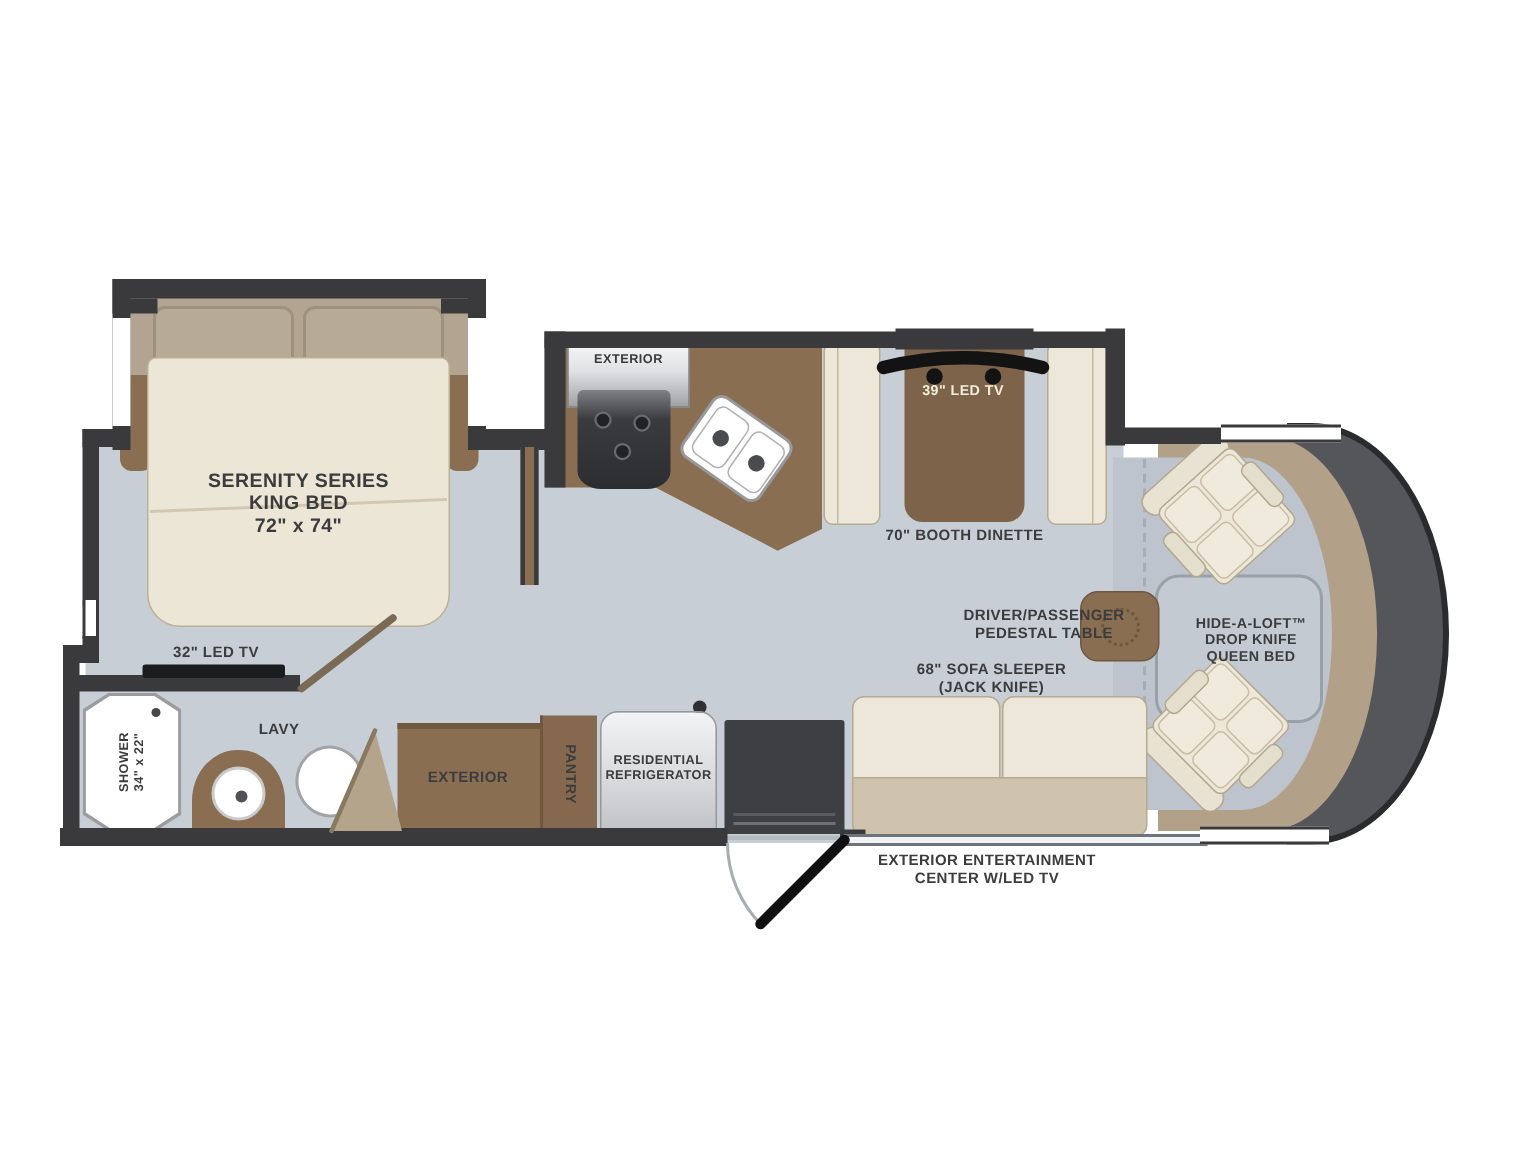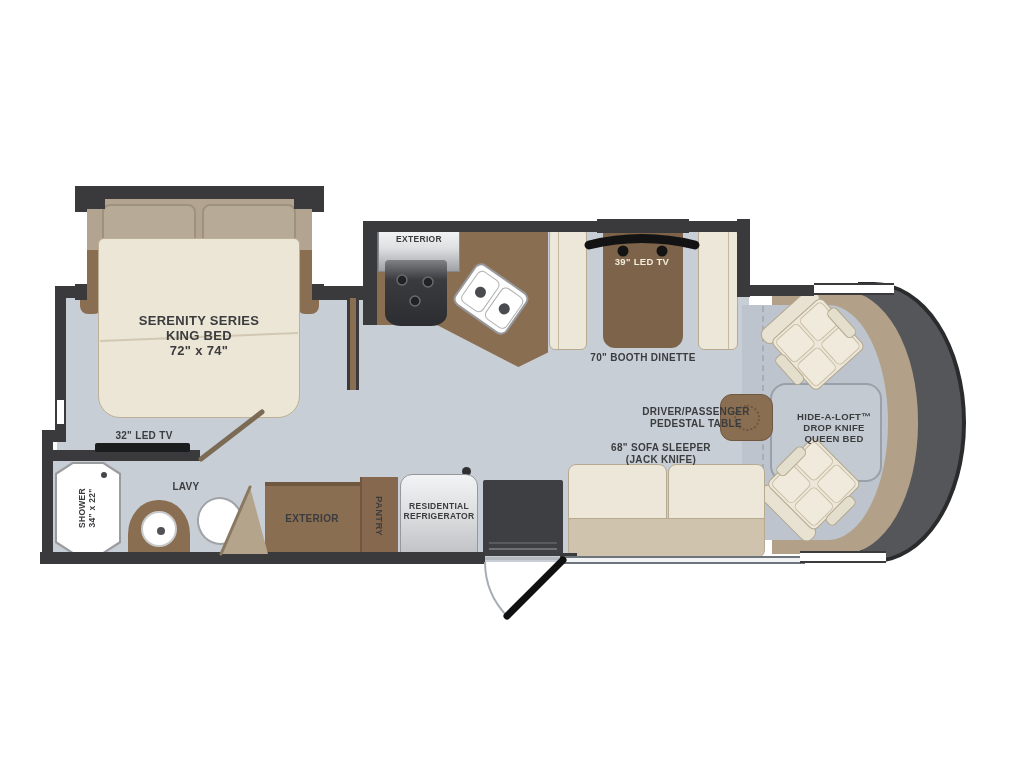--- a/index.html
+++ b/index.html
@@ -191,14 +191,16 @@
   <div class="lbl" style="left:834px;top:428px;font-size:9.5px">HIDE-A-LOFT™
 DROP KNIFE
 QUEEN BED</div>
   <div class="lbl" style="left:186px;top:487px">LAVY</div>
   <div class="lbl rot-ccw" style="left:88px;top:508px;font-size:8.5px">SHOWER
 34" x 22"</div>
   <div class="lbl" style="left:312px;top:519px">EXTERIOR</div>
   <div class="lbl rot-cw" style="left:379px;top:516px;font-size:9.5px">PANTRY</div>
   <div class="lbl" style="left:439px;top:512px;font-size:8.5px">RESIDENTIAL
 REFRIGERATOR</div>
+  <div class="lbl" style="left:658px;top:580px">EXTERIOR ENTERTAINMENT
+CENTER W/LED TV</div>
 
 </div>
 
 </body></html>

